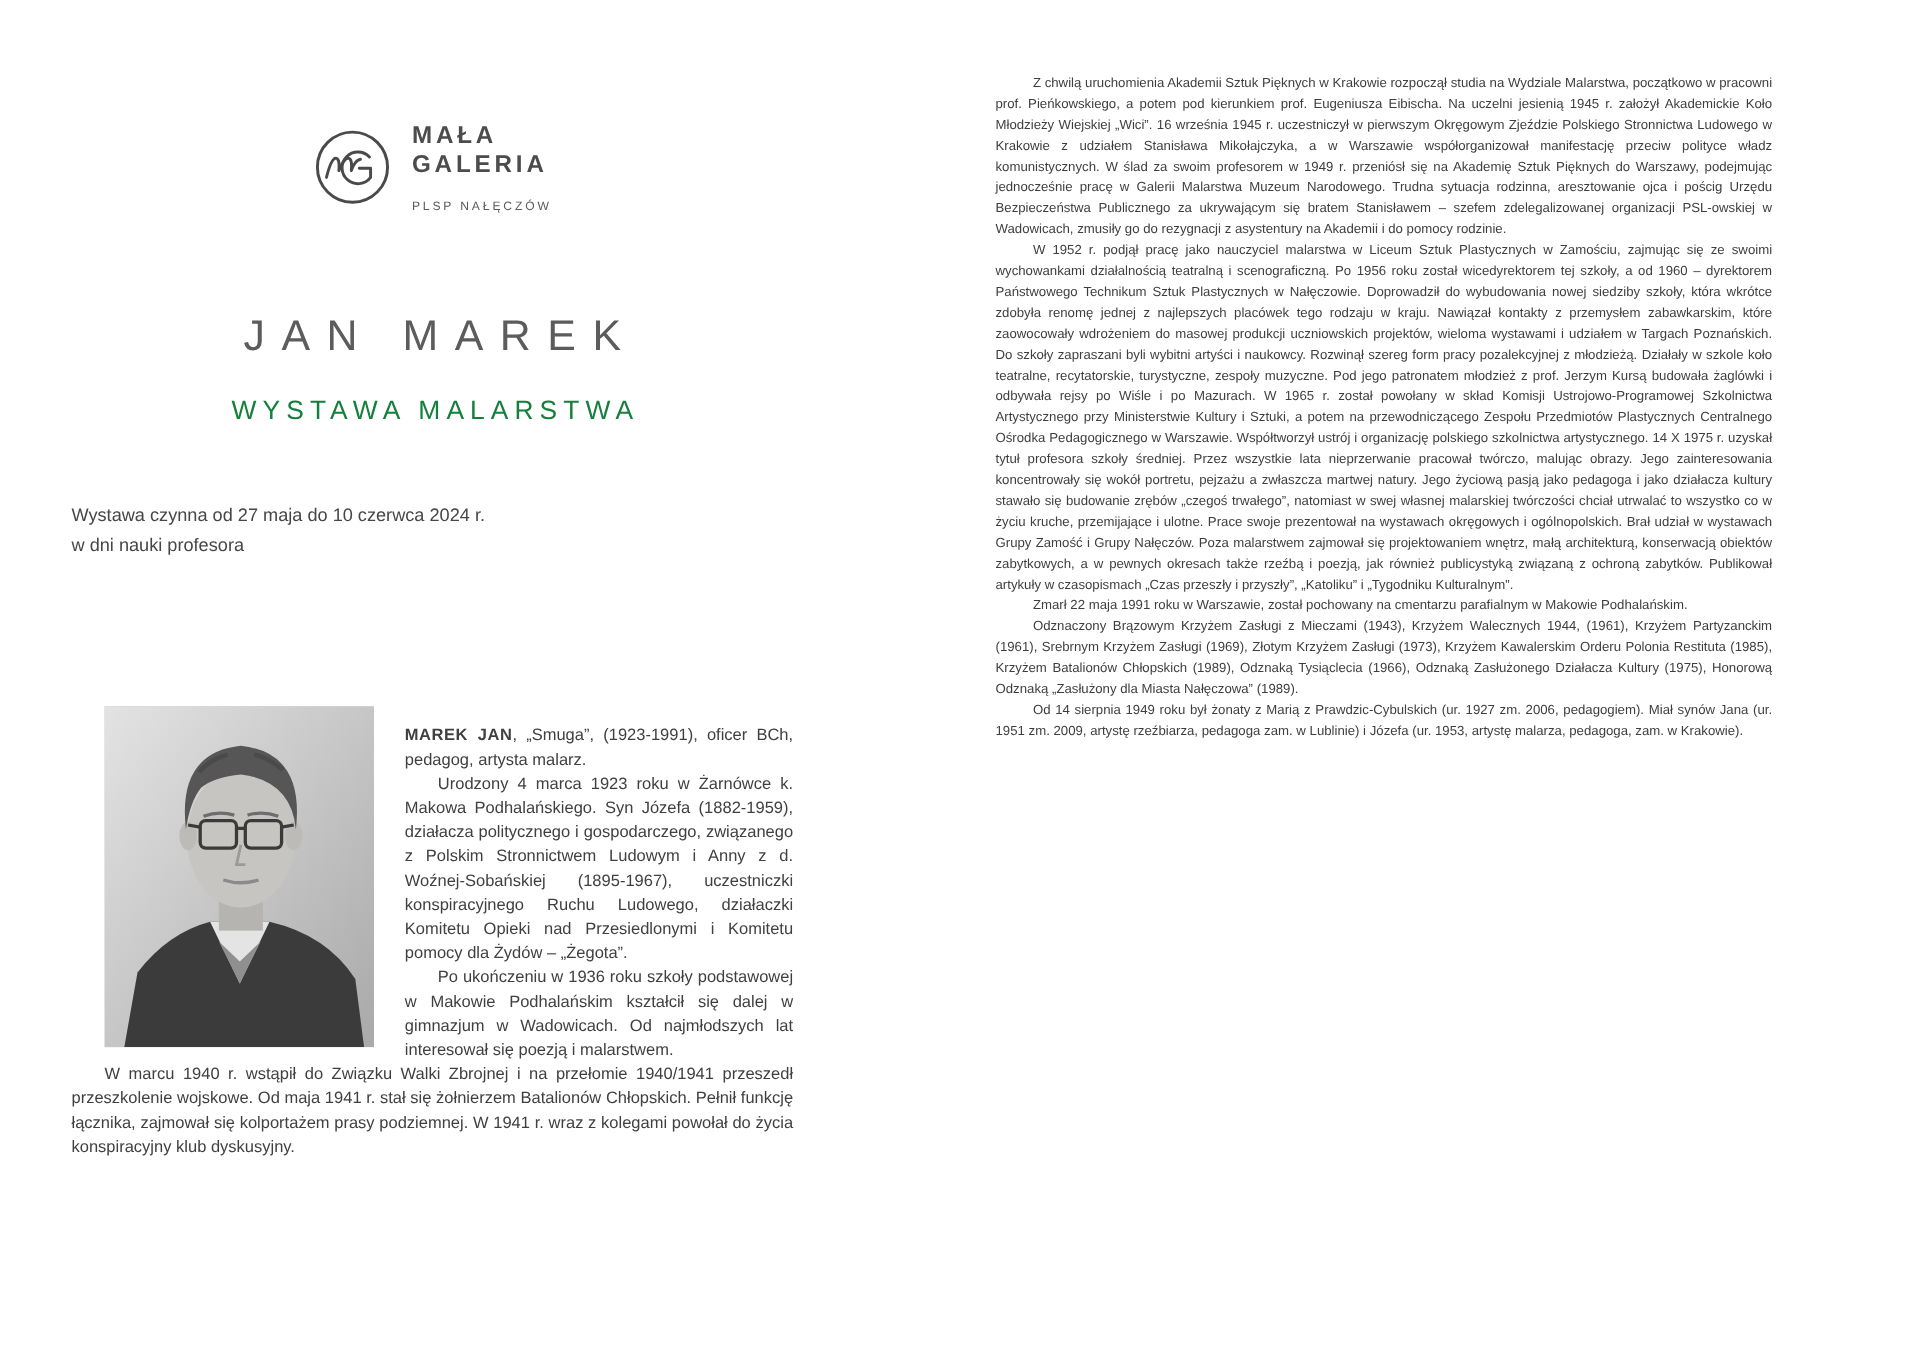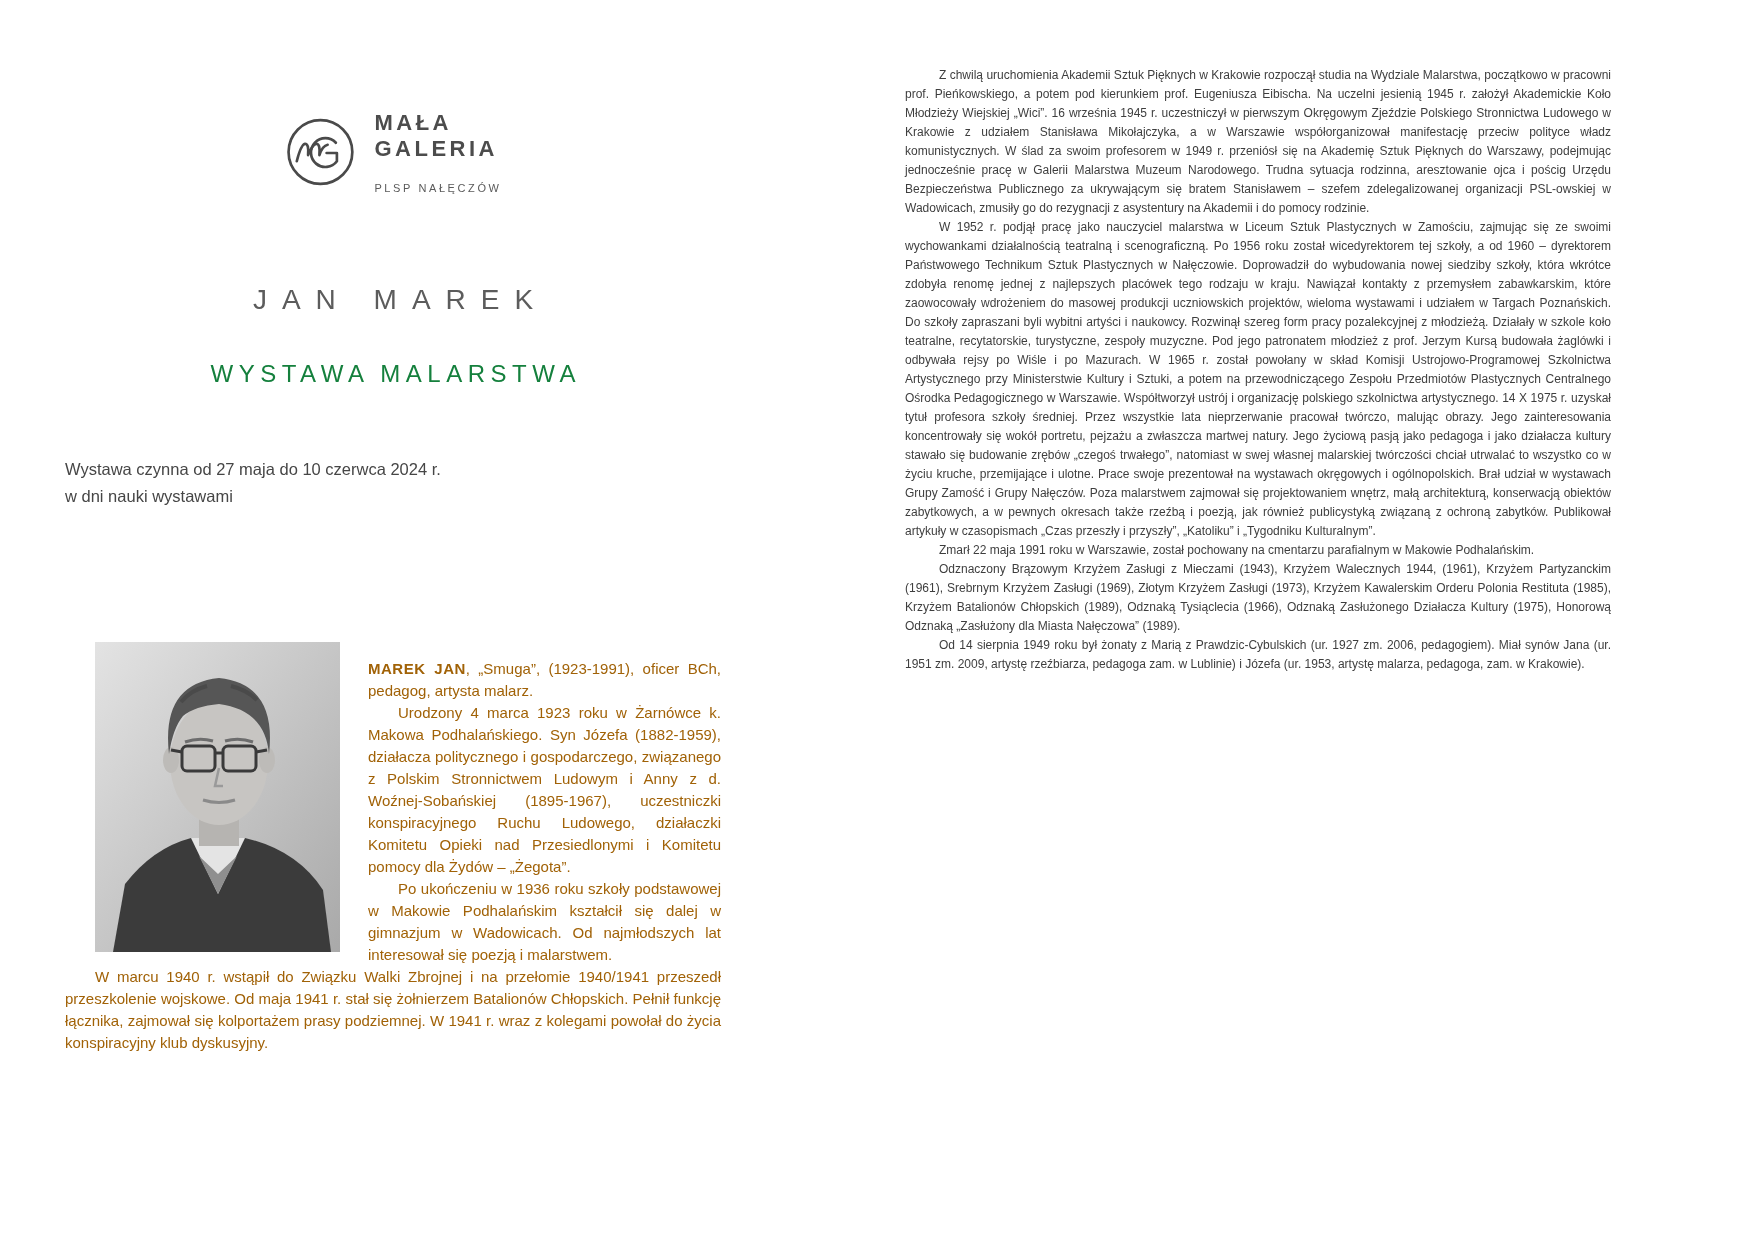--- a/index.html
+++ b/index.html
@@ -42,21 +42,21 @@
     letter-spacing: 2.6px;
     color: #5a5a5a;
     margin-top: 20px;
     white-space: nowrap;
   }
   .title {
     position: absolute;
     top: 268px;
     width: 100%;
     text-align: center;
-    font-size: 28px;
+    font-size: 39px;
     font-weight: normal;
     letter-spacing: 15px;
     text-indent: 15px;
     color: #5c5c5c;
     white-space: nowrap;
   }
   .subtitle {
     position: absolute;
     top: 344px;
     width: 100%;
@@ -77,21 +77,21 @@
     line-height: 27px;
     color: #464646;
   }
   .bio {
     position: absolute;
     top: 626px;
     width: 100%;
     font-size: 15px;
     line-height: 22px;
     text-align: justify;
-    color: #a16207;
+    color: #404040;
     hyphens: auto;
   }
   .photo {
     float: left;
     width: 245px;
     height: 310px;
     margin: 0 28px 10px 30px;
     overflow: hidden;
     background: #cfcfcf;
   }
@@ -131,21 +131,21 @@
         <div class="logo-name">GALERIA</div>
         <div class="logo-sub">PLSP NAŁĘCZÓW</div>
       </div>
     </div>
 
     <h1 class="title">JAN MAREK</h1>
     <h2 class="subtitle">WYSTAWA MALARSTWA</h2>
 
     <p class="dates">
       <span>Wystawa czynna od 27 maja do 10 czerwca 2024 r.</span><br>
-      <span>w dni nauki wystawami</span>
+      <span>w dni nauki profesora</span>
     </p>
 
     <div class="bio">
       <div class="photo" role="img" aria-label="Czarno-biały portret Jana Marka w okularach">
         <svg viewBox="0 0 245 310" aria-hidden="true">
           <defs>
             <linearGradient id="pbg" x1="0" y1="0" x2="1" y2="1">
               <stop offset="0" stop-color="#e3e3e3"></stop>
               <stop offset="1" stop-color="#a9a9a9"></stop>
             </linearGradient>

